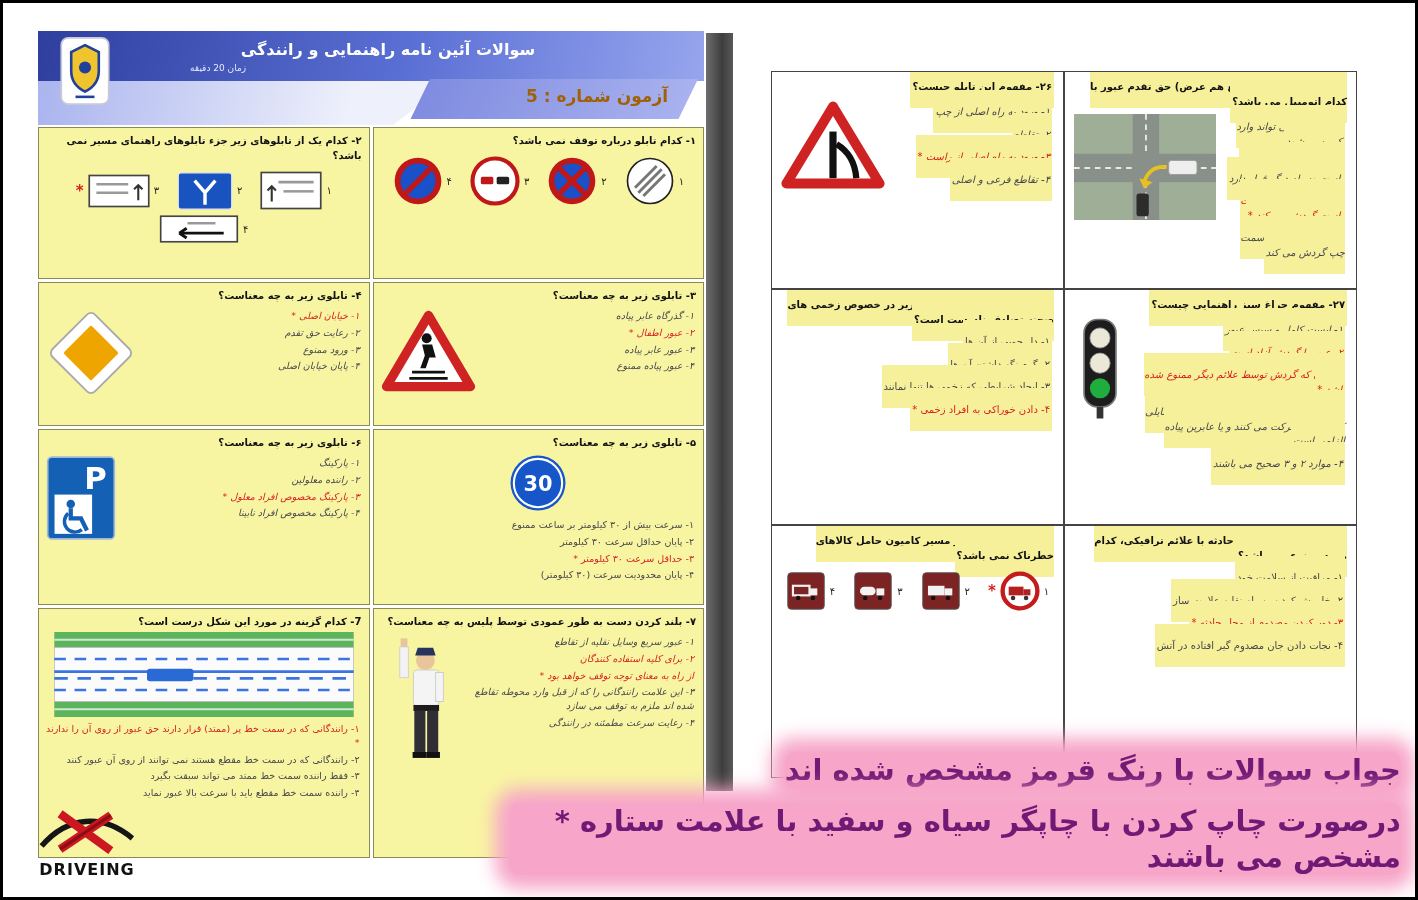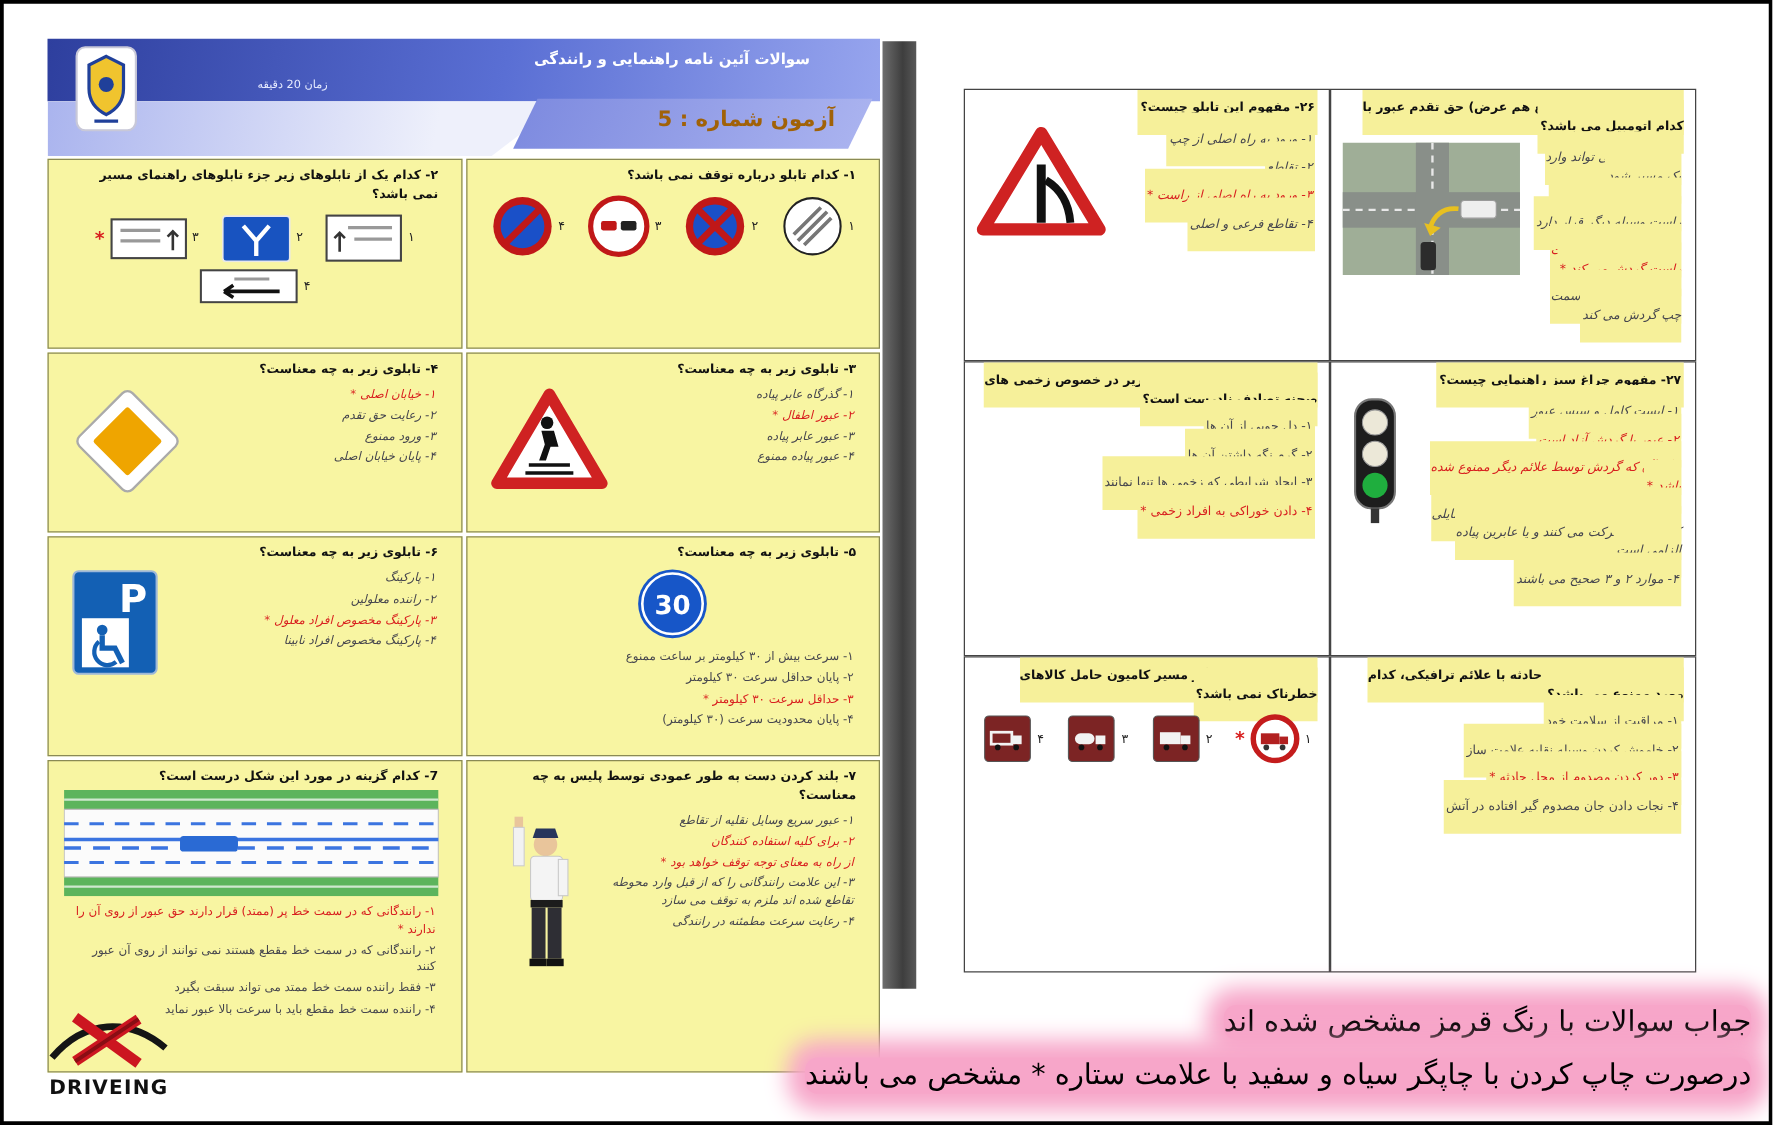--- a/index.html
+++ b/index.html
@@ -17,32 +17,32 @@
   .band  { position:absolute; left:0; top:0; width:100%; height:50px;
            background:linear-gradient(100deg,#2e3f9e 0%,#5a6fd4 55%,#97a5ee 100%); }
   .band2 { position:absolute; left:0; top:50px; width:62%; height:44px;
            background:linear-gradient(100deg,#aab4ee,#eef0fb 75%);
            clip-path:polygon(0 0,100% 0,86% 100%,0 100%); }
   .exam-badge { position:absolute; right:6px; top:48px; width:268px; height:40px;
            background:linear-gradient(90deg,#7f8ce0,#a9b2ef);
            transform:skewX(-26deg); transform-origin:top; }
   .exam-text { position:absolute; right:36px; top:55px; color:#a16207; font-size:17px;
            font-weight:bold; direction:rtl; }
-  .page-title { position:absolute; left:90px; top:9px; width:520px; text-align:right;
-           color:#fff; font-weight:bold; font-size:12px; direction:rtl; }
-  .page-time { position:absolute; left:168px; top:32px; color:#e6ebff; font-size:9px; direction:rtl; }
+  .page-title { position:absolute; left:90px; top:9px; width:520px; text-align:center;
+           color:#fff; font-weight:bold; font-size:16px; direction:rtl; }
+  .page-time { position:absolute; left:152px; top:32px; color:#e6ebff; font-size:9px; direction:rtl; }
   .emblem { position:absolute; left:22px; top:5px; z-index:2; }
 
   
   .qgrid { display:grid; direction:rtl; background:#fff; }
   .left-grid  { grid-template-columns:1fr 1fr; grid-template-rows:152px 144px 176px 250px; gap:3px; }
   .right-page { position:absolute; left:768px; top:68px; width:586px; }
   .right-grid { grid-template-columns:1fr 1fr; grid-template-rows:218px 236px 253px; gap:0; }
 
-  .cell { border:1px solid #8a8a55; background:#f8f5a2; padding:5px 18px; direction:rtl;
+  .cell { border:1px solid #8a8a55; background:#f8f5a2; padding:5px 7px; direction:rtl;
           overflow:hidden; font-size:9.5px; color:#333; }
   .right-grid .cell { background:#fff; border:1px solid #444; padding:7px 9px; font-size:10px; }
   .right-grid .cell .hl { background:#f6f09a; padding:16px 2px; }
 
   .q-title { font-weight:bold; color:#111; font-size:10px; margin-bottom:3px; line-height:1.5; }
   .q-options { padding-right:2px; }
   .opt { margin:3px 0; line-height:1.45; color:#46464e; }
   .opt.correct { color:#d81f1f; }
   .right-grid .opt { margin:8px 0; }
 
@@ -56,21 +56,21 @@
                align-items:center; padding-top:5px; }
   .sign-item { display:flex; align-items:center; gap:4px; }
   .sign-label { font-size:10px; color:#222; }
   .fig-star { color:#d81f1f; font-weight:bold; font-size:15px; }
 
   
   .footer-note { position:absolute; right:10px; bottom:8px; width:900px; direction:rtl;
                  text-align:right; z-index:3; }
   .note-row { margin:14px 4px; }
   .note-line { display:inline-block; background:#f7a6c9; box-shadow:0 0 18px 14px #f7a6c9;
-               border-radius:10px; font-size:23px; font-weight:normal; color:#000000;
+               border-radius:10px; font-size:29px; font-weight:bold; color:#701a75;
                line-height:1.25; }
   .brand { position:absolute; left:34px; bottom:18px; text-align:center; z-index:3; }
   .brand-text { font-weight:bold; font-size:16px; letter-spacing:1px; color:#111; margin-top:-4px; }
 </style>
 </head>
 <body>
 
 <div class="canvas">
 
   <div class="spine"></div>

